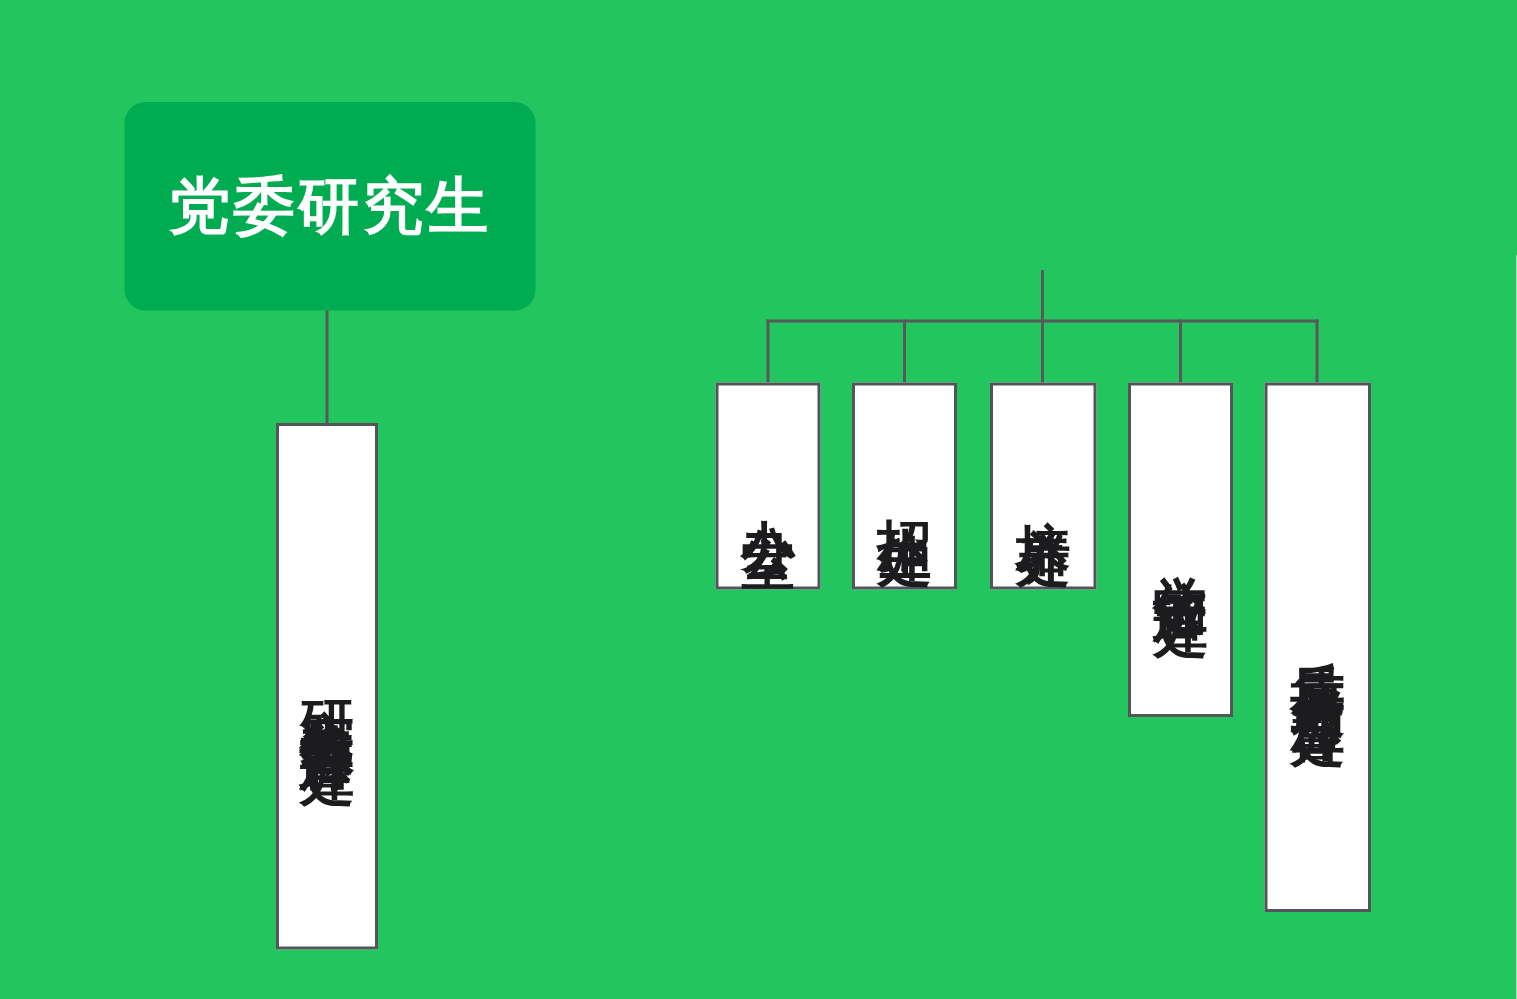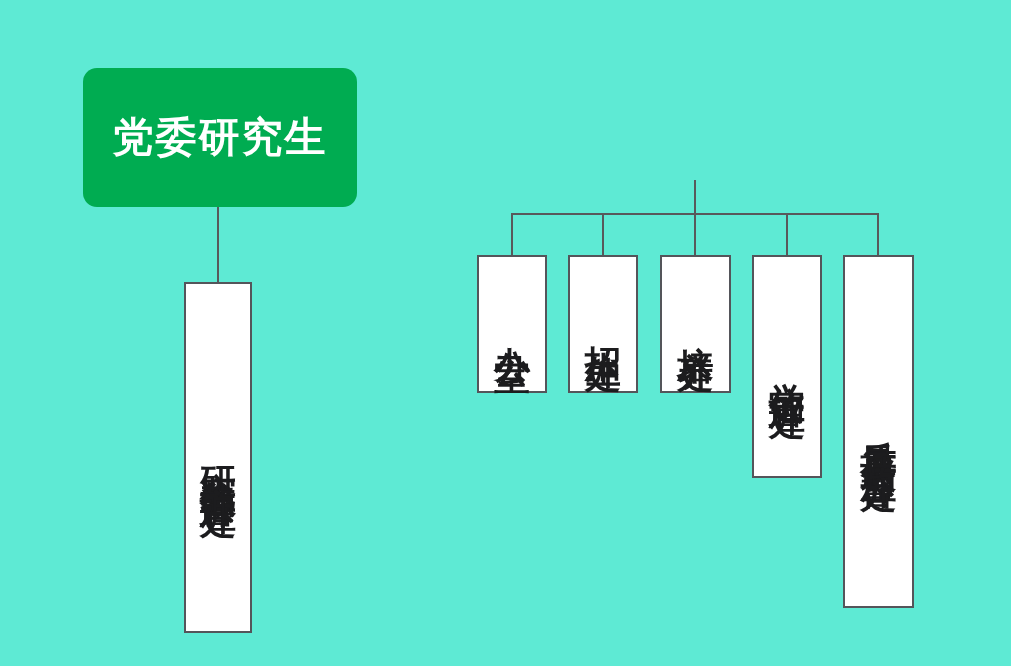--- a/index.html
+++ b/index.html
@@ -5,21 +5,21 @@
   html, body {
     margin: 0;
     padding: 0;
     background: #ffffff;
     font-family: "Liberation Sans", "DejaVu Sans", sans-serif;
   }
   .canvas {
     position: relative;
     width: 1011px;
     height: 666px;
-    background: #5eead4;
+    background: #22c55e;
     overflow: hidden;
   }
   .gbox {
     position: absolute;
     background: #00AC51;
     border-radius: 14px;
     color: #ffffff;
     display: flex;
     flex-direction: column;
     align-items: center;

